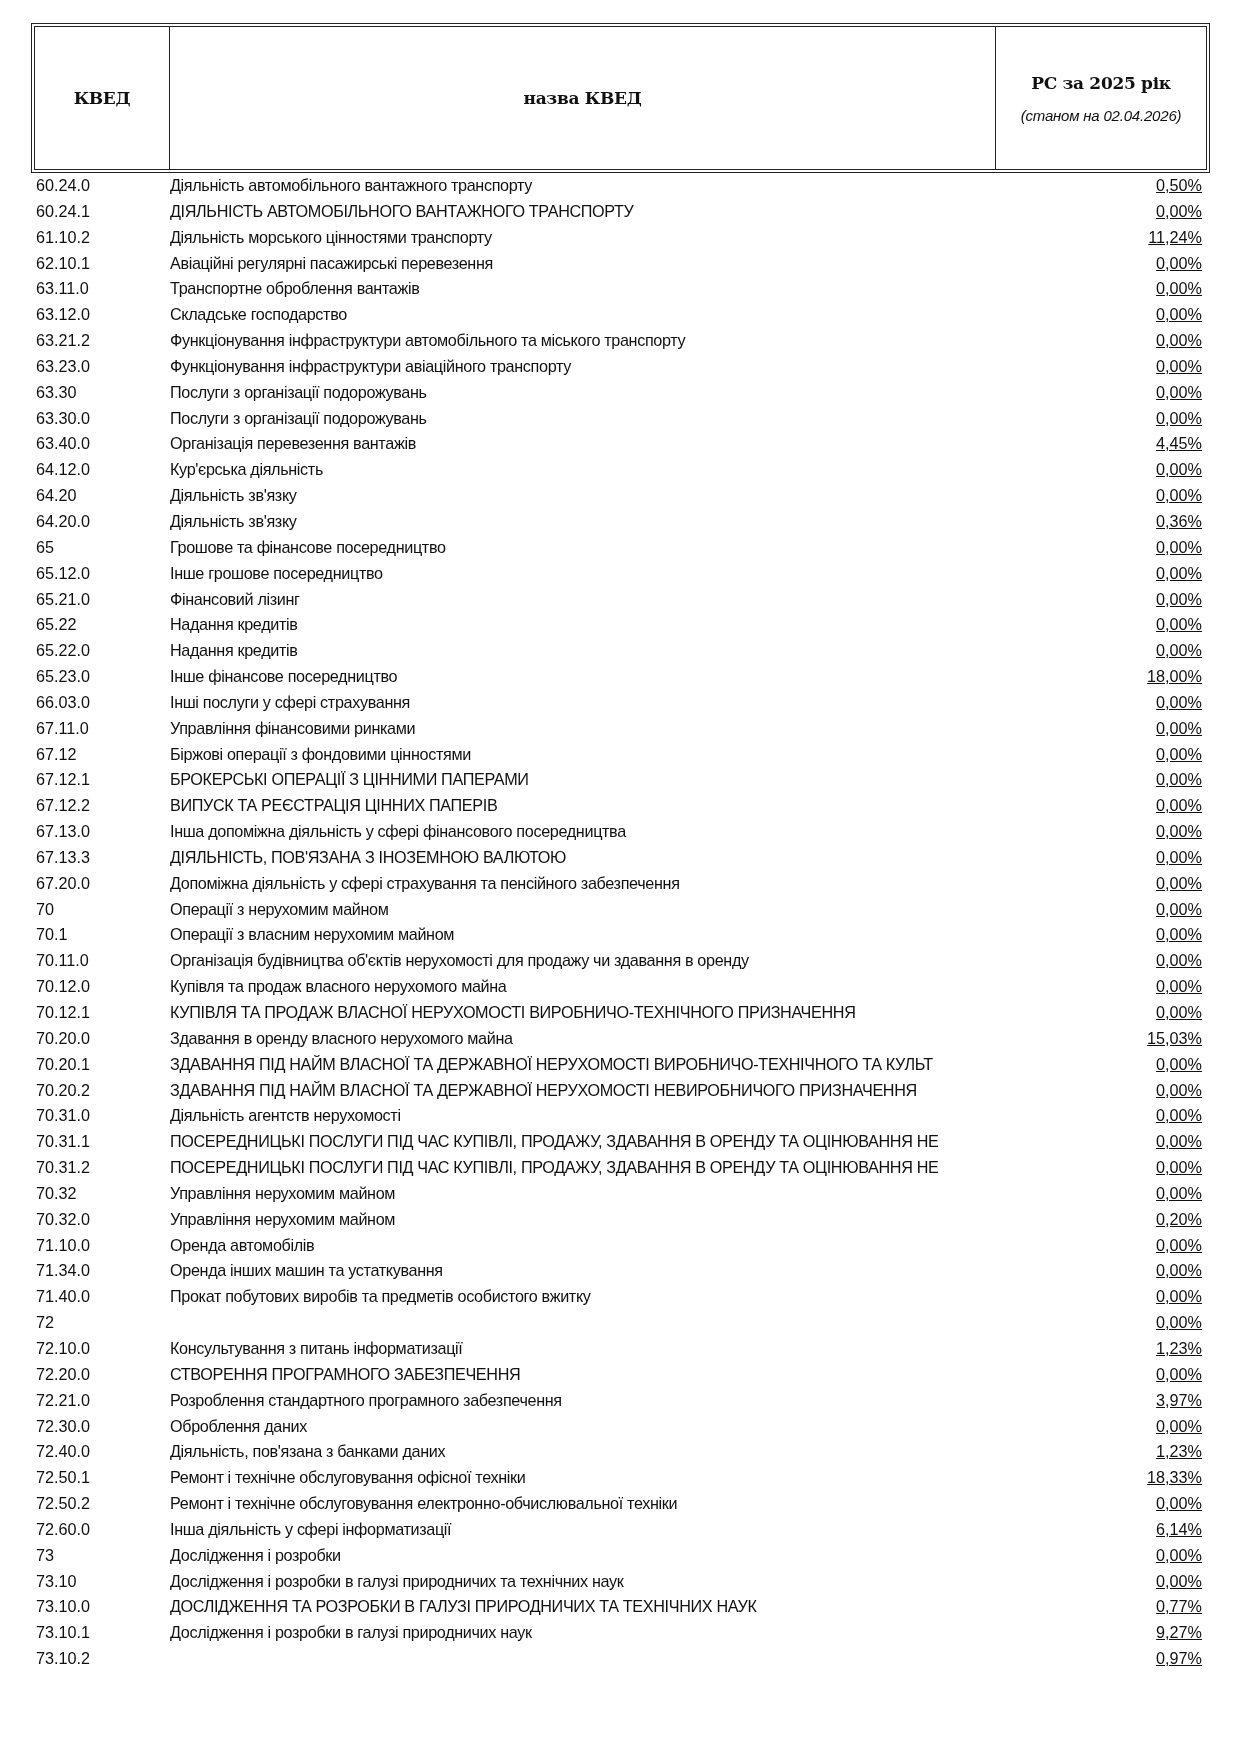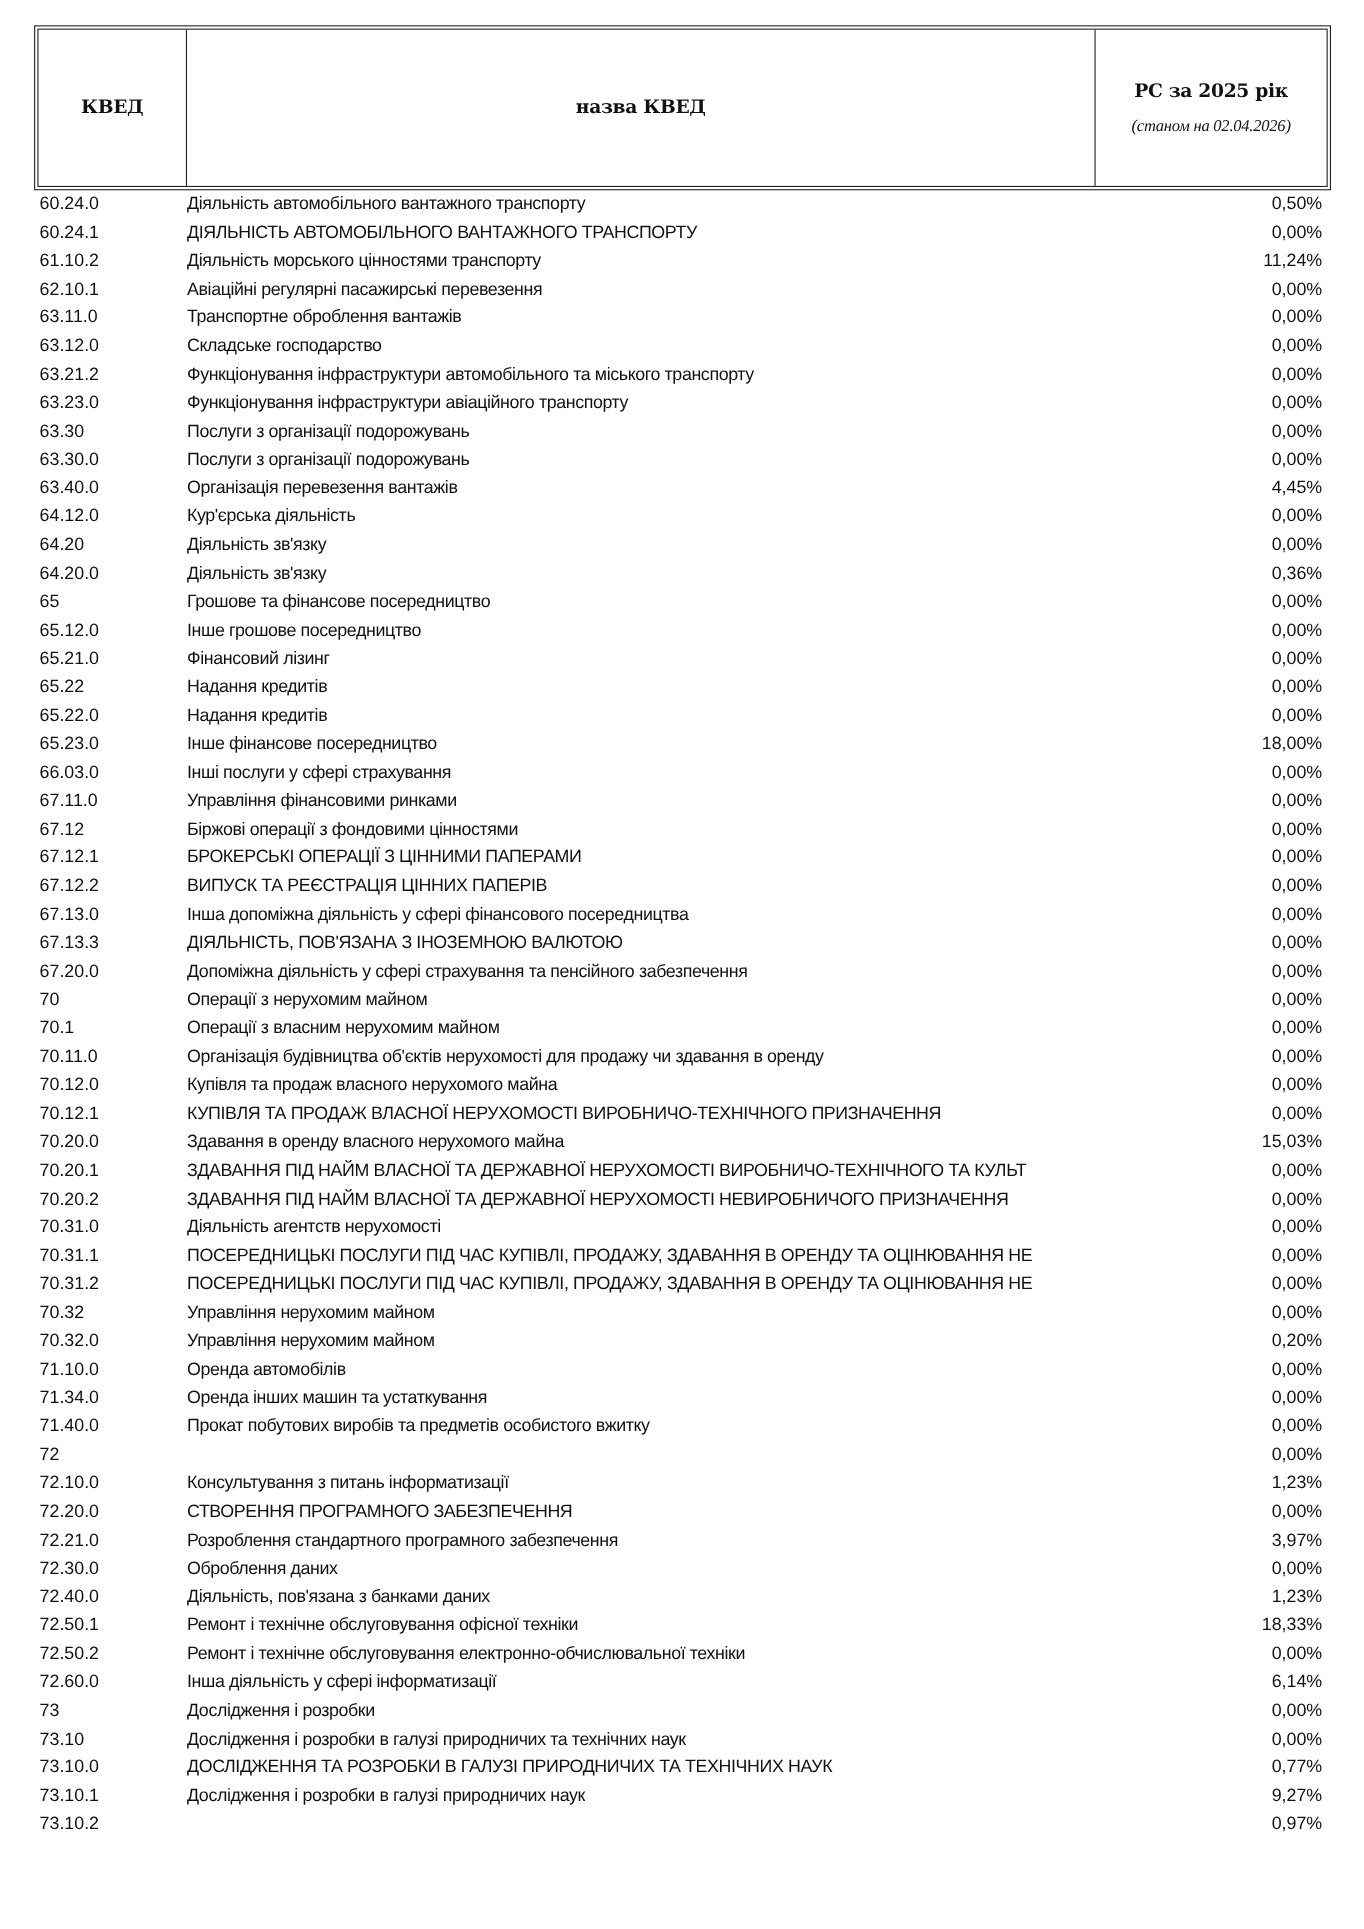--- a/index.html
+++ b/index.html
@@ -7,26 +7,26 @@
   .header-table {
     position: absolute; left: 31px; top: 23px; width: 1179px; height: 150px;
     box-sizing: border-box; border: 4px double #222;
     display: flex;
   }
   .hcell { box-sizing: border-box; display: flex; flex-direction: column; align-items: center; justify-content: center; text-align: right; }
   .h-code { width: 135px; border-right: 1px solid #222; }
   .h-name { width: 826px; border-right: 1px solid #222; }
   .h-val { flex: 1; gap: 12px; }
   .hbold { font-family: "DejaVu Serif", "Liberation Serif", serif; font-weight: bold; font-size: 17px; letter-spacing: -0.3px; }
-  .hitalic { font-family: Liberation Serif, serif; font-style: italic; font-size: 15px; margin-top: 2px; letter-spacing: -0.2px; }
+  .hitalic { font-family: Liberation Sans, sans-serif; font-style: italic; font-size: 15px; margin-top: 2px; letter-spacing: -0.2px; }
   .rows { position: absolute; left: 0; top: 173px; width: 1240px; }
   .row { position: relative; height: 25.85px; font-family: "Liberation Sans", "DejaVu Sans", sans-serif; font-size: 16.2px; line-height: 25.85px; white-space: nowrap; }
   .c-code { position: absolute; left: 36px; }
   .c-name { position: absolute; left: 170px; width: 822px; overflow: hidden; letter-spacing: -0.35px; }
-  .c-val { position: absolute; right: 38px; text-align: right; }
+  .c-val { position: absolute; right: 38px; text-align: right; text-decoration: underline; }
 </style>
 </head>
 <body>
 
 <div class="header-table">
   <div class="hcell h-code">
     <span class="hbold">КВЕД</span>
   </div>
   <div class="hcell h-name">
     <span class="hbold">назва КВЕД</span>

